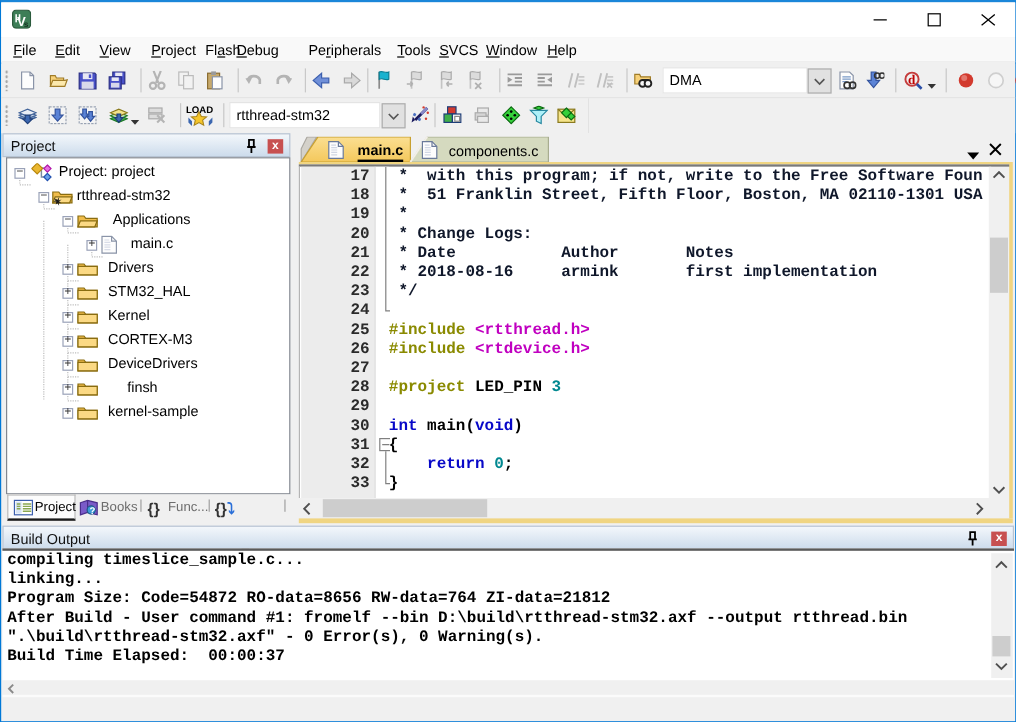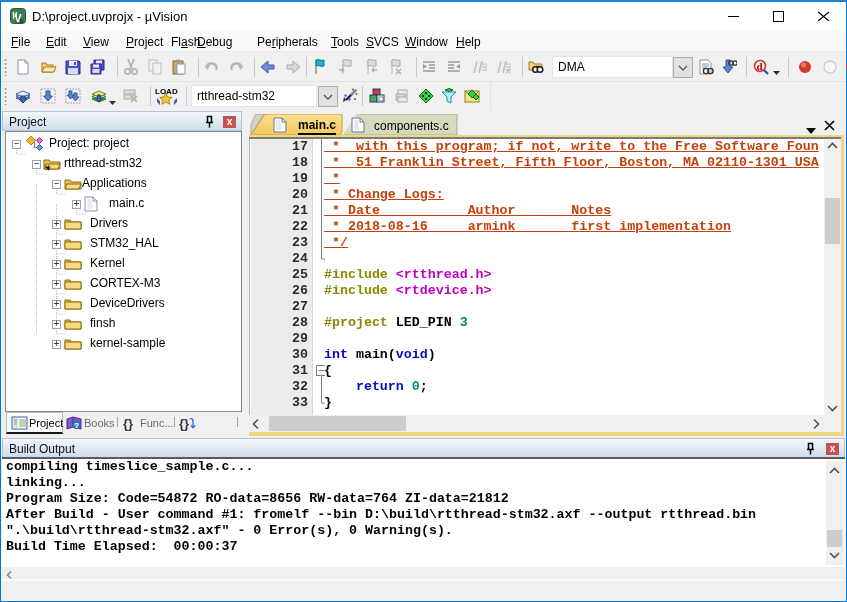--- a/index.html
+++ b/index.html
@@ -48,21 +48,21 @@
 #edmain { position:absolute; left:0px; top:28px; width:577px; height:276px; background:#fff; border-left:1px solid #b4b4b4;}
 .ebox { position:absolute; top:6px; width:9px; height:9px; background:#fff; border:1px solid #9aa2b8;
   font-size:10px; line-height:7px; text-align:center; color:#333; font-family:"Liberation Mono",monospace; }
 .ticn { position:absolute; top:2px; }
 #gutter { position:absolute; left:1px; top:0; width:61px; height:100%; background:#ececec; }
 #foldm { position:absolute; left:62px; top:0; width:12px; height:100%; background:#fff; border-left:1px solid #d6d6d6;}
 #codearea { position:absolute; left:74px; top:0; right:0; height:100%; overflow:hidden; }
 pre { font-family:"Liberation Mono", monospace; font-weight:bold; font-size:13.3px; line-height:16px; }
 #gutter pre { text-align:right; padding-right:4px; color:#2b2b2b; }
 .kw { color:#0808c8; }
-.cm { color:#c2410c;text-decoration:underline; }
+.cm { color:#0f172a; }
 .pp { color:#8a8a00; }
 .str { color:#c000c0; }
 .num { color:#008890; }
 #ehscroll { position:absolute; left:0; right:4px; top:304px; height:17px; background:#f0f0f0; }
 #evscroll { position:absolute; right:4px; top:28px; width:17px; height:276px; background:#f0f0f0; }
 #ed-yellow-right { position:absolute; right:1px; top:24px; width:3px; height:297px; background:#f0d582; }
 #ed-yellow-bot { position:absolute; left:0; right:1px; top:321px; height:4px; background:#f0d582; }
 
 #buildpanel { position:absolute; left:1px; right:1px; top:436px; height:146px; }
 #buildtext { position:absolute; left:0; right:0; top:19px; height:110px; background:#fff;
@@ -77,21 +77,20 @@
 <body>
 <div id="win">
 
   <div id="titlebar">
     <div id="appicon"><svg width="16" height="16" viewBox="0 0 16 16">
       <rect x="0.5" y="0.5" width="15" height="15" rx="3" fill="#3d7e57" stroke="#2a5a3c"></rect>
       <text x="2.2" y="8.5" font-size="9" font-weight="bold" fill="#fff" font-family="Liberation Sans">µ</text>
       <text x="4.2" y="14" font-size="11" font-weight="bold" fill="#fff" font-family="Liberation Sans">V</text>
       <text x="9.8" y="14.5" font-size="7" font-weight="bold" fill="#14301f" font-family="Liberation Sans">s</text>
     </svg></div>
-    <span id="title">D:\project.uvprojx - µVision</span>
     <div class="wbtn" style="right:90px;"><svg width="45" height="29">
           <path d="M17 14.5h11" stroke="#000" stroke-width="1"></path>
         </svg></div>
     <div class="wbtn" style="right:45px;"><svg width="45" height="29">
           <rect x="17.5" y="9.5" width="10" height="10" fill="none" stroke="#000"></rect>
         </svg></div>
     <div class="wbtn" style="right:0;"><svg width="45" height="29">
           <path d="M17 10l11 9M28 10l-11 9" stroke="#000" stroke-width="1.1"></path>
         </svg></div>
   </div>
@@ -376,21 +375,21 @@
               <path d="M3.5 9.5l1.2 1.2 1.6-2.4-.4 2.8 2.4-.8-2 1.6 2 1.6-2.4-.8.4 2.8-1.6-2.4-1.2 1.6.4-2.8-2.4.4 2-1.6-2-1.2 2.4.4z" fill="#1a1a1a"></path>
             </svg></span>
         <span class="lbl" style="left:58px">rtthread-stm32</span>
         </div>
       <div class="trow" style="left:0;top:42px">
           <span class="ebox" style="left:46px">−</span>
         <span class="ticn" style="left:58px"><svg width="18" height="16">
               <path d="M1 13V4h5l1.5 2H17v7z" fill="#f0bc4a" stroke="#8a6d10"></path>
               <path d="M1 13l2-5h14l-2 5z" fill="#fbd984" stroke="#8a6d10"></path>
             </svg></span>
-        <span class="lbl" style="left:76px">Applications</span>
+        <span class="lbl" style="left:88px">Applications</span>
         </div>
       <div class="trow" style="left:0;top:62px">
           <span class="ebox" style="left:66px">+</span>
         <span class="ticn" style="left:78px"><svg width="14" height="16">
               <path d="M1 1h8l4 4v10H1z" fill="#fdfdfd" stroke="#8a94a8"></path>
               <path d="M9 1v4h4" fill="none" stroke="#8a94a8"></path>
               <path d="M3 4h4M3 6h5M3 8h5M3 10h5M3 12h5" stroke="#d8dce8"></path>
             </svg></span>
         <span class="lbl" style="left:103px">main.c</span>
         </div>
@@ -433,21 +432,21 @@
               <path d="M1 6h16v7H1z" fill="#fbd984" stroke="#8a6d10"></path>
             </svg></span>
         <span class="lbl" style="left:84px">DeviceDrivers</span>
         </div>
       <div class="trow" style="left:0;top:182px">
           <span class="ebox" style="left:46px">+</span>
         <span class="ticn" style="left:58px"><svg width="18" height="16">
               <path d="M1 13V4h5l1.5 2H17v7z" fill="#f0bc4a" stroke="#8a6d10"></path>
               <path d="M1 6h16v7H1z" fill="#fbd984" stroke="#8a6d10"></path>
             </svg></span>
-        <span class="lbl" style="left:84px">finsh</span>
+        <span class="lbl" style="left:100px">finsh</span>
         </div>
       <div class="trow" style="left:0;top:202px">
           <span class="ebox" style="left:46px">+</span>
         <span class="ticn" style="left:58px"><svg width="18" height="16">
               <path d="M1 13V4h5l1.5 2H17v7z" fill="#f0bc4a" stroke="#8a6d10"></path>
               <path d="M1 6h16v7H1z" fill="#fbd984" stroke="#8a6d10"></path>
             </svg></span>
         <span class="lbl" style="left:84px">kernel-sample</span>
         </div>
     </div>

